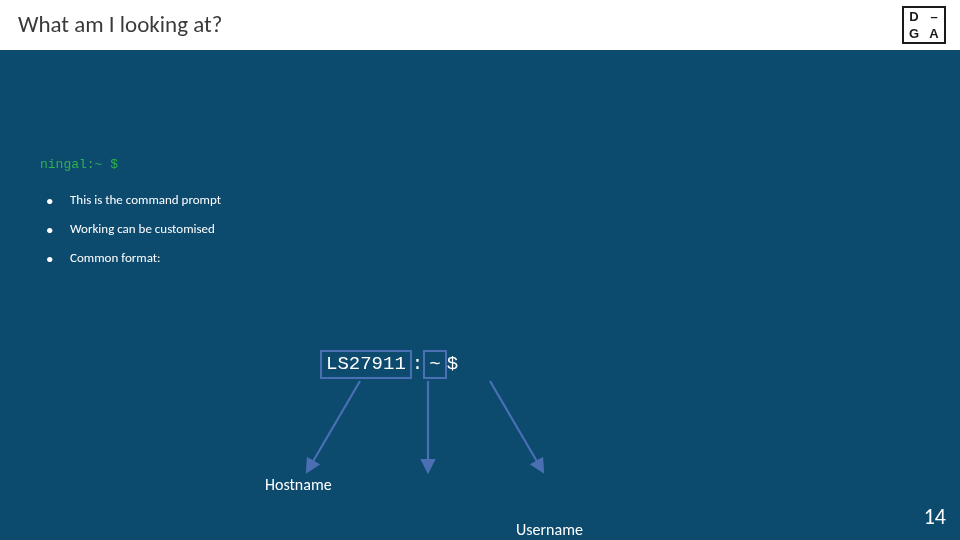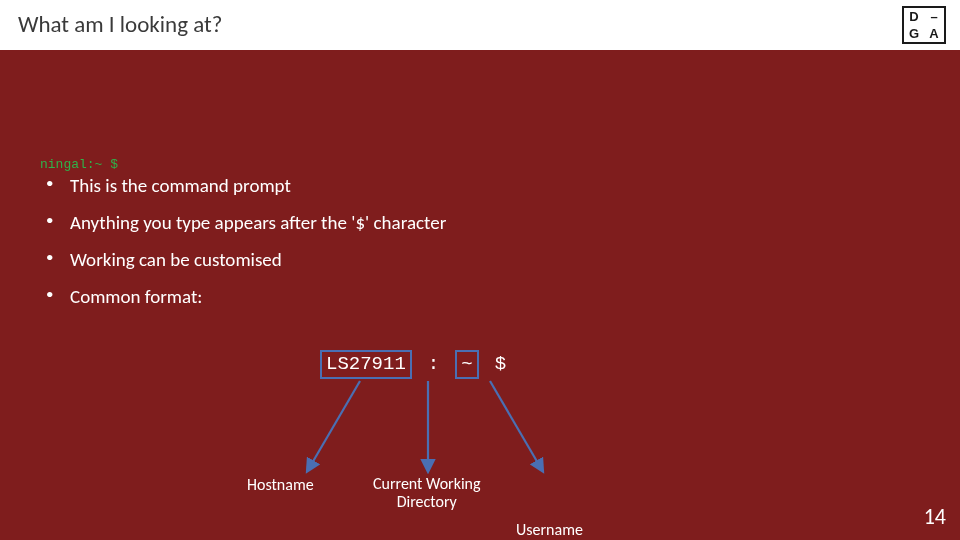--- a/index.html
+++ b/index.html
@@ -38,36 +38,36 @@
     color: #1a1a1a;
     background: #fff;
   }
   .logo-box span { display:flex; align-items:center; justify-content:center; }
   .content {
     position: absolute;
     top: 50px;
     left: 0;
     right: 0;
     bottom: 0;
-    background: #7f1d1d;
+    background: #0c4a6e;
     color: #fff;
   }
   .prompt-demo {
     font-family: "Courier New", monospace;
     color: #2fb24a;
     font-size: 13px;
     position: absolute;
     left: 40px;
     top: 107px;
   }
   .bullets {
     position: absolute;
     left: 44px;
-    top: 124px;
-    font-size: 19px;
+    top: 142px;
+    font-size: 13px;
     color: #fff;
   }
   .bullets li {
     list-style: none;
     margin-bottom: 14px;
     padding-left: 26px;
     position: relative;
     font-weight: 400;
   }
   .bullets li::before {
@@ -79,21 +79,21 @@
   }
   .prompt-parts {
     position: absolute;
     left: 320px;
     top: 300px;
     font-family: "Courier New", monospace;
     font-size: 19px;
     color: #fff;
     display: flex;
     align-items: center;
-    gap: 16px;
+    gap: 0;
   }
   .box {
     border: 2px solid #4a6fb3;
     padding: 2px 4px;
     display: inline-block;
     line-height: 1.1;
   }
   .svg-arrows {
     position: absolute;
     left: 260px;
@@ -102,21 +102,21 @@
     height: 105px;
   }
   .labels-row {
     position: absolute;
     top: 425px;
     font-size: 16px;
     color: #fff;
     font-weight: 400;
     white-space: nowrap;
   }
-  .lbl-host { left: 247px; }
+  .lbl-host { left: 265px; }
   .lbl-cwd { left: 373px; text-align: center; line-height: 1.15; }
   .lbl-user { left: 516px; margin-top: 45px; }
   .page-number {
     position: absolute;
     right: 14px;
     bottom: 10px;
     color: #fff;
     font-size: 22px;
   }
 </style>
@@ -132,21 +132,20 @@
     <span>A</span>
   </div>
 </div>
 
 <div class="content">
 
   <div class="prompt-demo">ningal:~ $</div>
 
   <ul class="bullets">
     <li>This is the command prompt</li>
-    <li>Anything you type appears after the '$' character</li>
     <li>Working can be customised</li>
     <li>Common format:</li>
   </ul>
 
   <div class="prompt-parts">
     <span class="box">LS27911</span>
     <span>:</span>
     <span class="box">~</span>
     <span>$</span>
   </div>
@@ -156,20 +155,16 @@
       <marker id="arrowhead" markerWidth="7" markerHeight="7" refX="5" refY="3.5" orient="auto">
         <polygon points="0 0, 7 3.5, 0 7" fill="#4a6fb3"></polygon>
       </marker>
     </defs>
     <line x1="100" y1="6" x2="48" y2="95" stroke="#4a6fb3" stroke-width="2.2" marker-end="url(#arrowhead)"></line>
     <line x1="168" y1="6" x2="168" y2="95" stroke="#4a6fb3" stroke-width="2.2" marker-end="url(#arrowhead)"></line>
     <line x1="230" y1="6" x2="282" y2="95" stroke="#4a6fb3" stroke-width="2.2" marker-end="url(#arrowhead)"></line>
   </svg>
 
   <div class="labels-row lbl-host">Hostname</div>
-  <div class="labels-row lbl-cwd">
-    <span>Current Working</span><br>
-    <span>Directory</span>
-  </div>
   <div class="labels-row lbl-user">Username</div>
 
   <div class="page-number">14</div>
 </div>
 
 </body></html>

